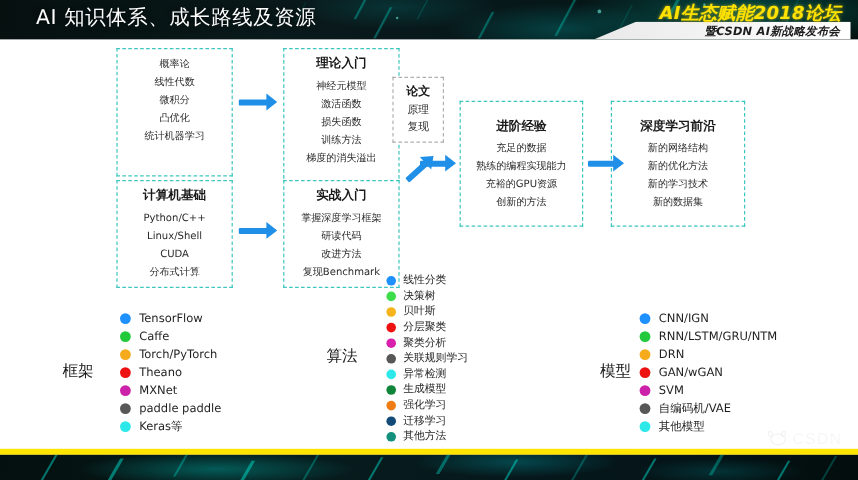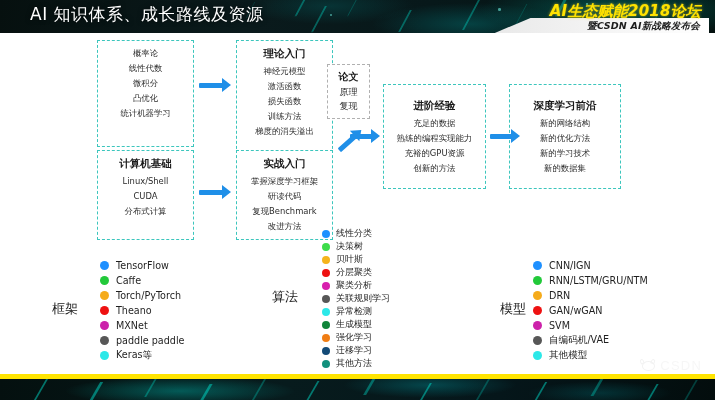--- a/index.html
+++ b/index.html
@@ -197,40 +197,41 @@
     <div class="dbox" style="left:97px;top:7px;width:97px;height:107px;">
       <div class="bitem">概率论</div>
       <div class="bitem">线性代数</div>
       <div class="bitem">微积分</div>
       <div class="bitem">凸优化</div>
       <div class="bitem">统计机器学习</div>
     </div>
 
     <div class="dbox" style="left:97px;top:117px;width:97px;height:90px;">
       <div class="btitle">计算机基础</div>
+      <div class="bitem">Python/C++</div>
       <div class="bitem">Linux/Shell</div>
       <div class="bitem">CUDA</div>
       <div class="bitem">分布式计算</div>
     </div>
 
     <div class="dbox" style="left:236px;top:7px;width:97px;height:119px;">
       <div class="btitle">理论入门</div>
       <div class="bitem">神经元模型</div>
       <div class="bitem">激活函数</div>
       <div class="bitem">损失函数</div>
       <div class="bitem">训练方法</div>
       <div class="bitem">梯度的消失溢出</div>
     </div>
 
     <div class="dbox" style="left:236px;top:117px;width:97px;height:90px;">
       <div class="btitle">实战入门</div>
       <div class="bitem">掌握深度学习框架</div>
       <div class="bitem">研读代码</div>
+      <div class="bitem">改进方法</div>
       <div class="bitem">复现Benchmark</div>
-      <div class="bitem">改进方法</div>
     </div>
 
     <div class="dbox grey paper" style="left:327px;top:31px;width:43px;height:55px;padding-top:4px;">
       <div class="btitle">论文</div>
       <div class="bitem">原理</div>
       <div class="bitem">复现</div>
     </div>
 
     <div class="dbox" style="left:383px;top:51px;width:103px;height:105px;padding-top:13px;">
       <div class="btitle">进阶经验</div>

